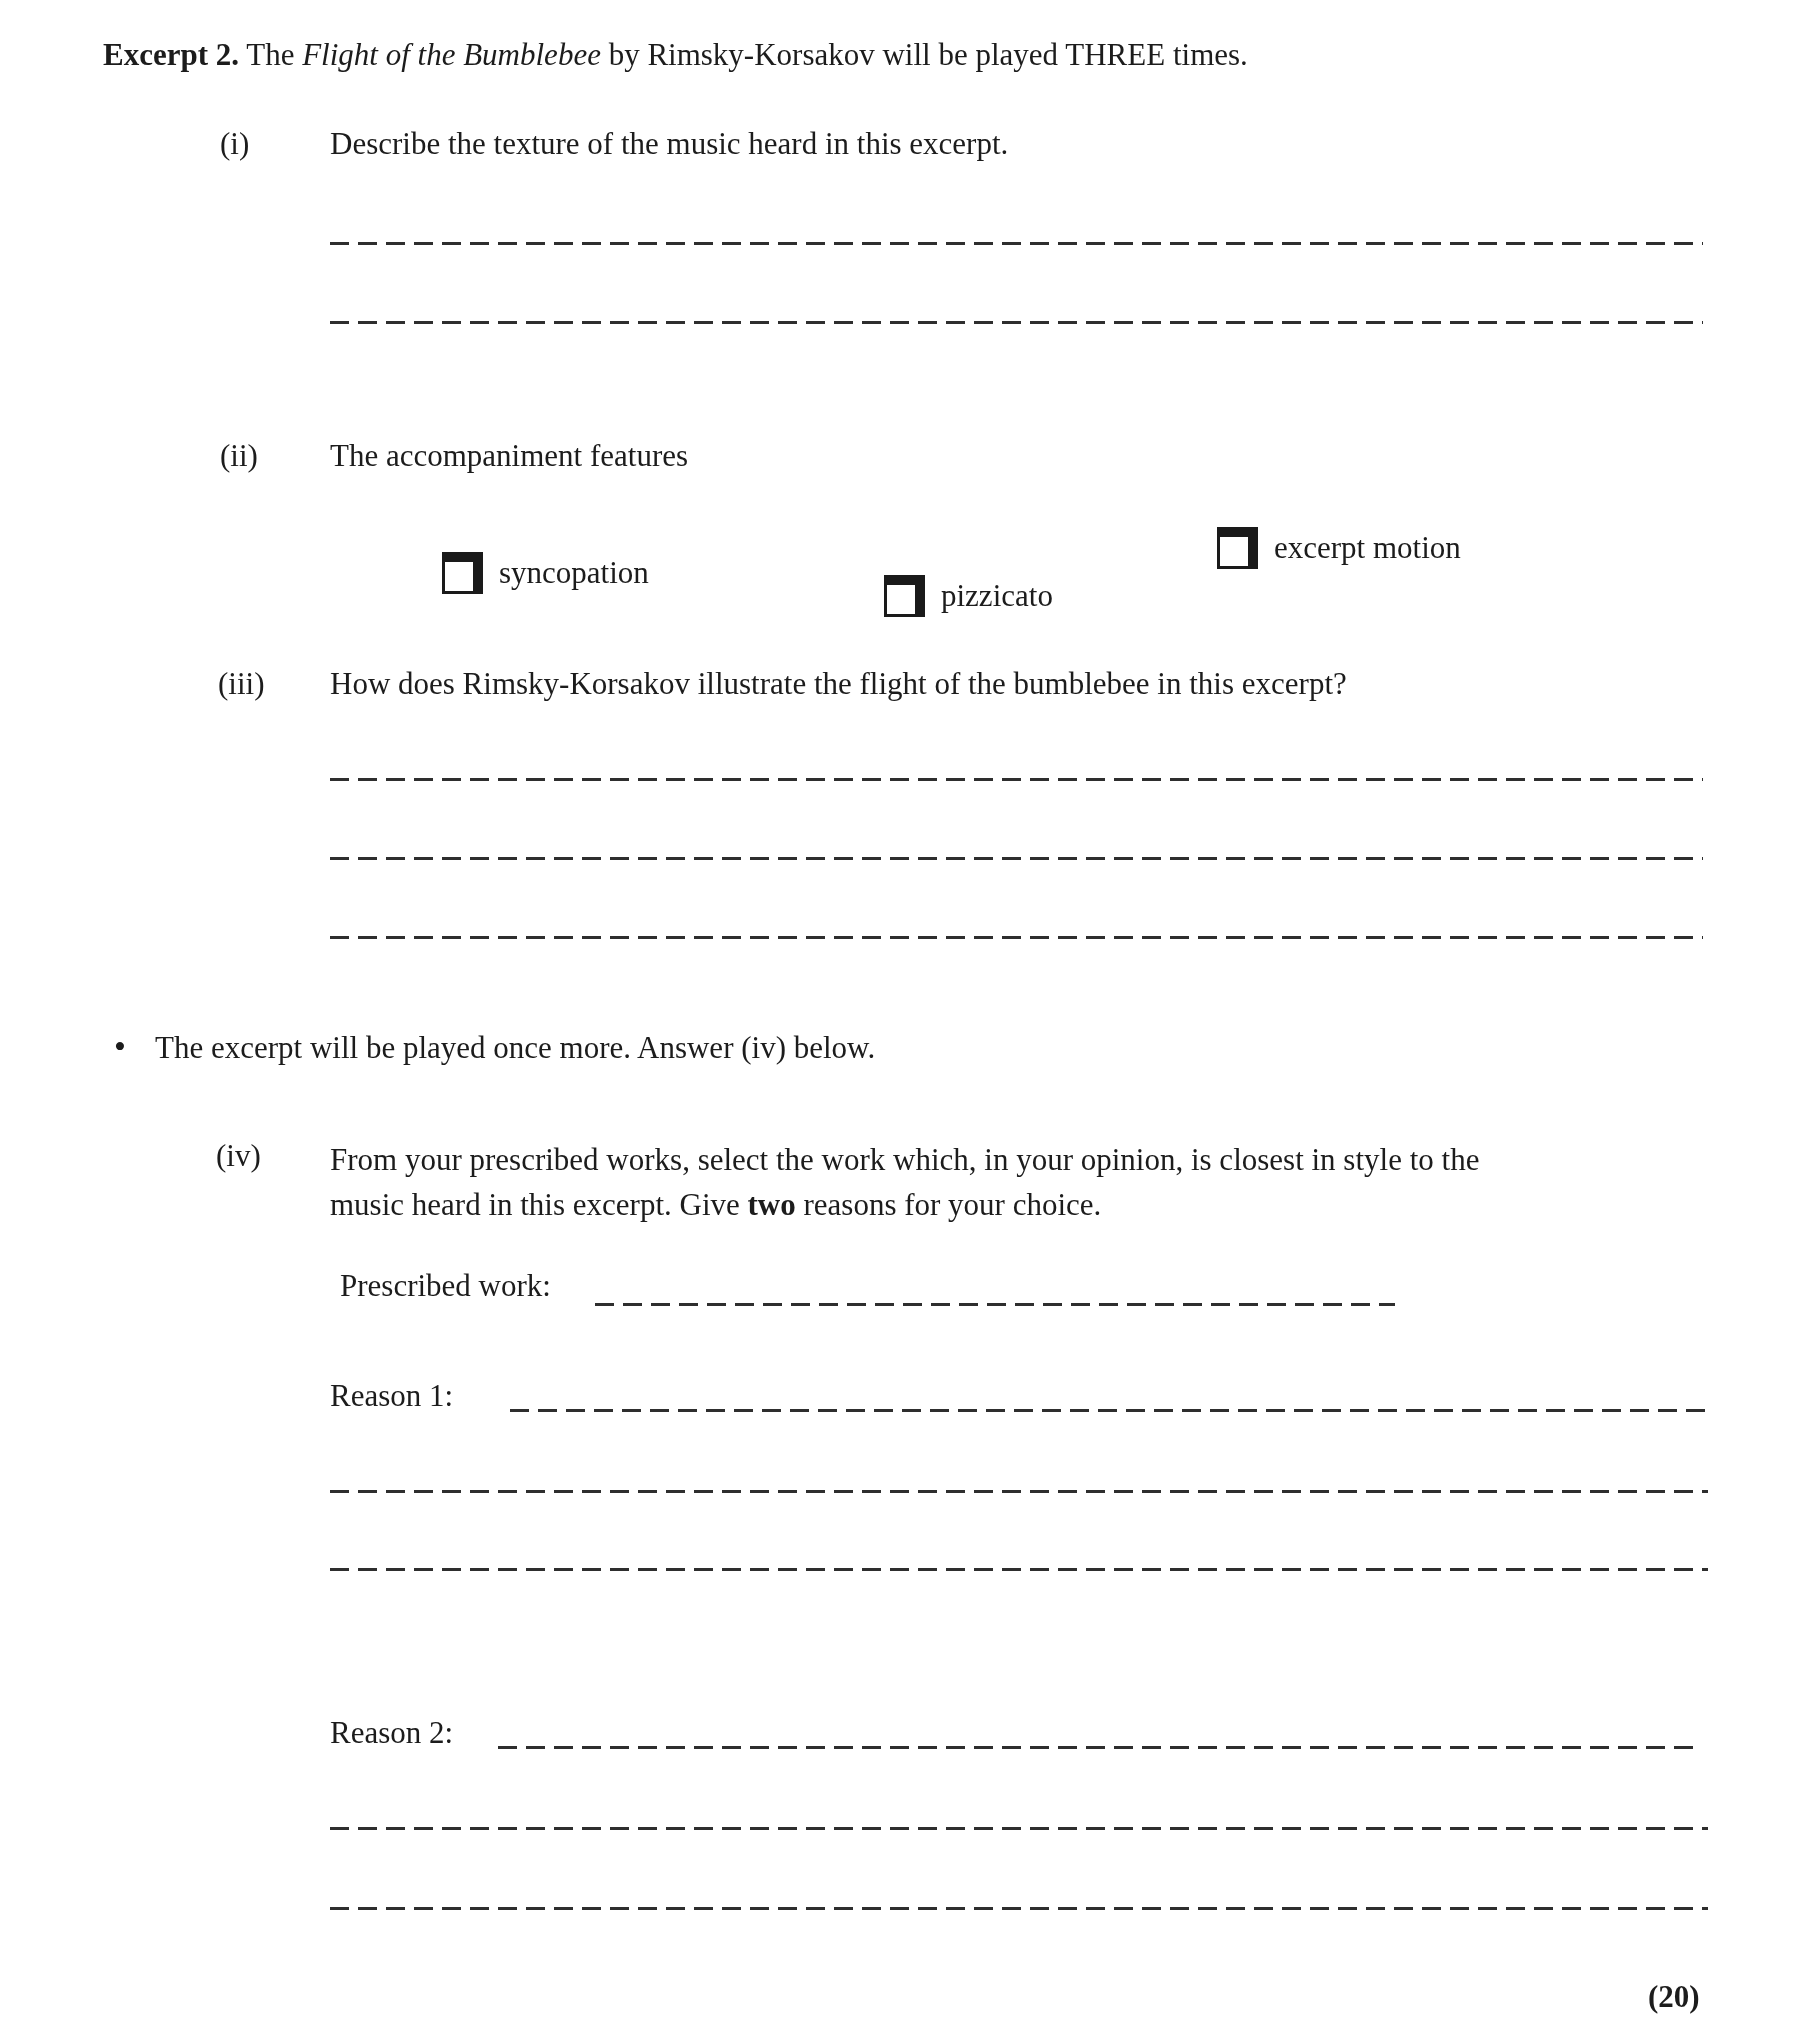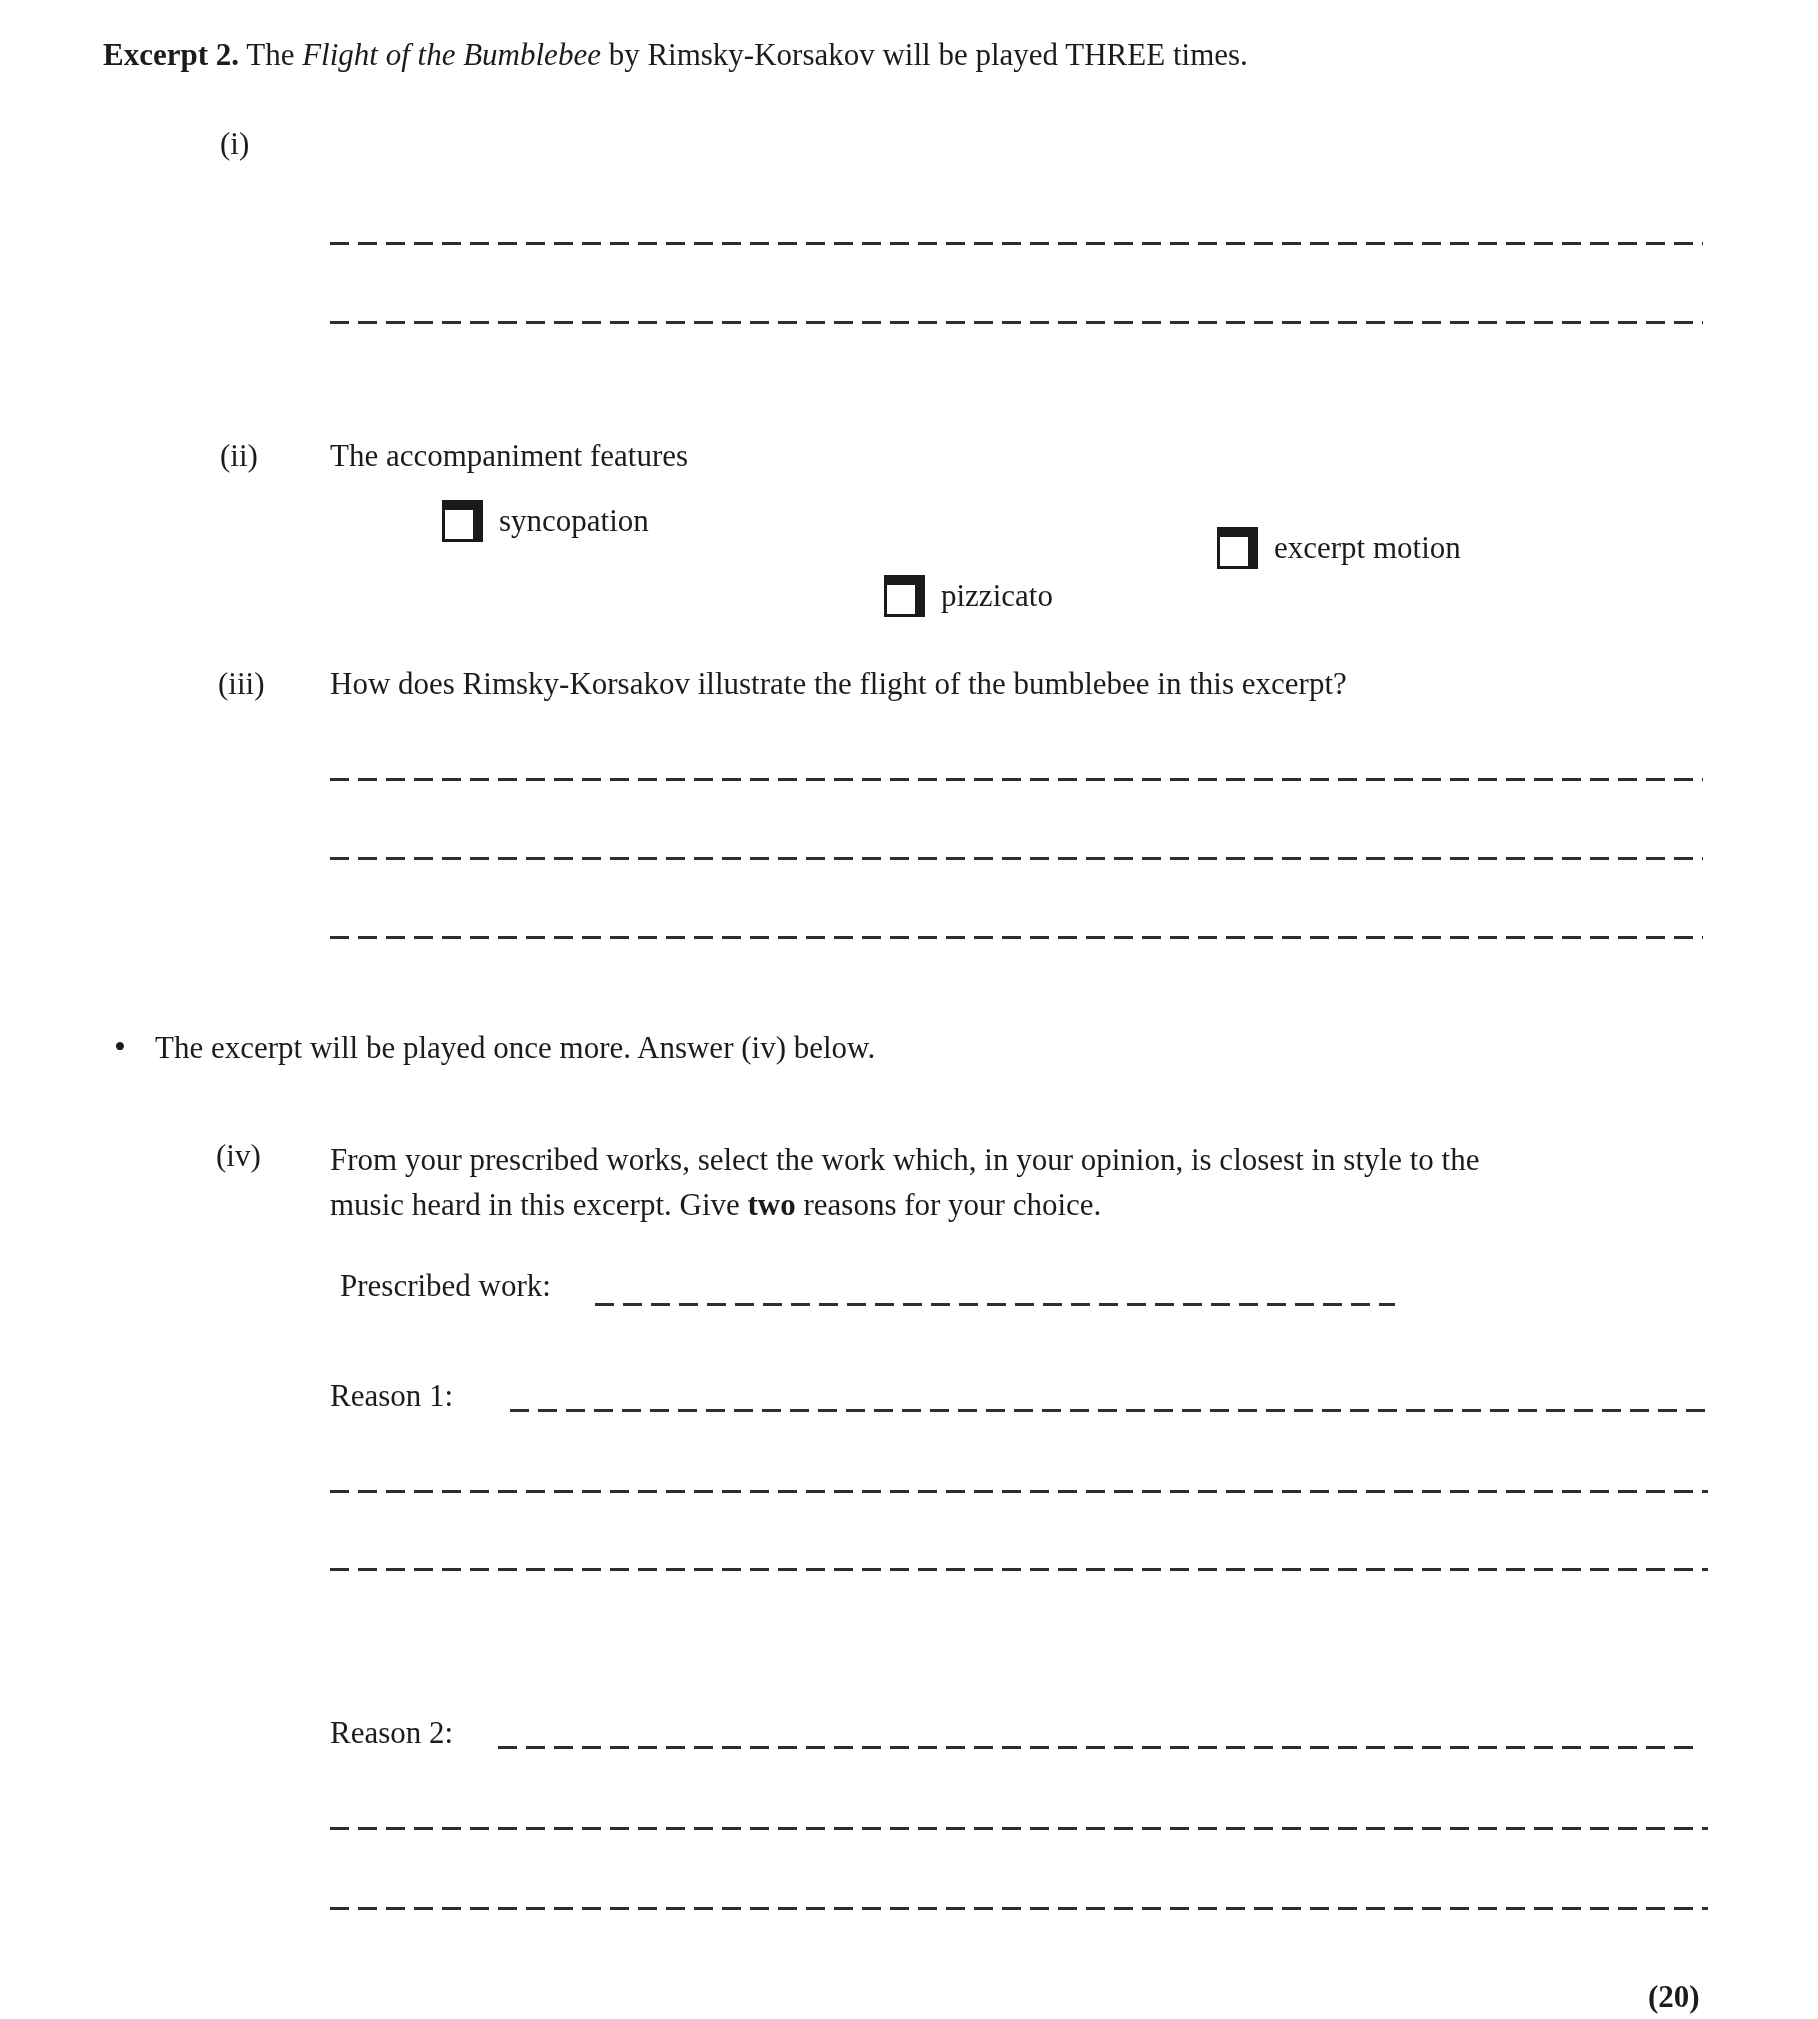--- a/index.html
+++ b/index.html
@@ -62,27 +62,28 @@
 </head>
 <body>
 
 <div class="page">
 
   <div class="row" style="left:103px; top:36px;">
     <span class="b">Excerpt 2.</span><span> The </span><span class="i">Flight of the Bumblebee</span><span> by Rimsky-Korsakov will be played THREE times.</span>
   </div>
 
   <div class="row" style="left:220px; top:125px;">(i)</div>
+  <div class="row" style="left:330px; top:125px;">Describe the texture of the music heard in this excerpt.</div>
   <div class="dline" style="left:330px; top:242px; width:1373px;"></div>
   <div class="dline" style="left:330px; top:321px; width:1373px;"></div>
 
   <div class="row" style="left:220px; top:437px;">(ii)</div>
   <div class="row" style="left:330px; top:437px;">The accompaniment features</div>
 
-  <div class="opt" style="left:442px; top:500px;">
+  <div class="opt" style="left:442px; top:552px;">
     <div class="cb"></div>
     <span>syncopation</span>
   </div>
   <div class="opt" style="left:884px; top:527px;margin-top:48px;">
     <div class="cb"></div>
     <span>pizzicato</span>
   </div>
   <div class="opt" style="left:1217px; top:527px;">
     <div class="cb"></div>
     <span>excerpt motion</span>

